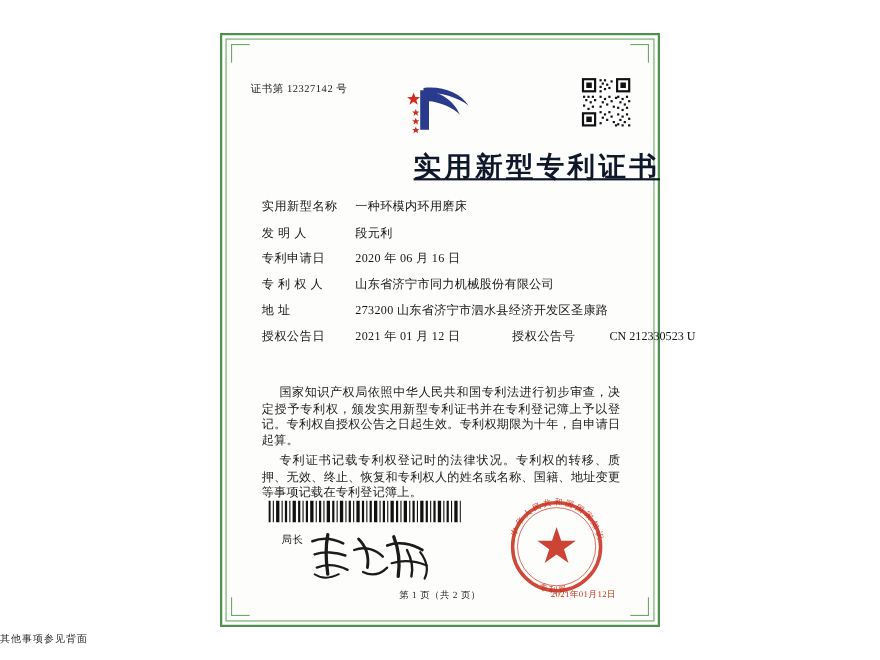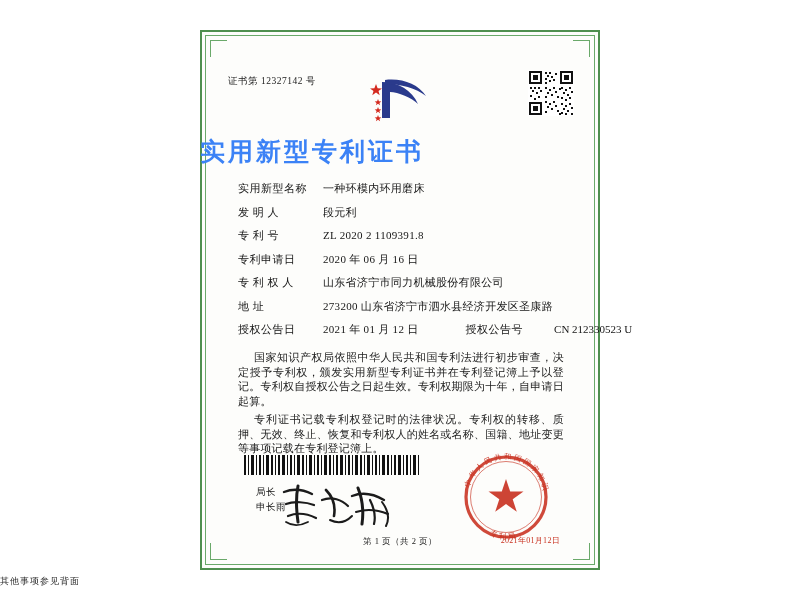--- a/index.html
+++ b/index.html
@@ -74,26 +74,27 @@
     right: 26px;
     top: 40px;
     width: 46px;
     height: 46px;
   }
   .title {
     position: absolute;
     left: 0;
     right: 0;
     top: 105px;
-    text-align: left;
+    text-align: right;
     font-size: 25px;
     font-weight: bold;
     letter-spacing: 3px;
-    color: #3b82f6;
+    color: #0f172a;
     font-family: "Liberation Serif", serif;
+    text-decoration: underline;
   }
   .fields {
     position: absolute;
     left: 38px;
     top: 152px;
     width: 330px;
   }
   .field-row {
     display: flex;
     align-items: flex-start;
@@ -305,24 +306,20 @@
     <div class="fields">
       <div class="field-row">
         <span class="field-label">实用新型名称</span>
         <span class="field-value">一种环模内环用磨床</span>
       </div>
       <div class="field-row">
         <span class="field-label">发 明 人</span>
         <span class="field-value">段元利</span>
       </div>
       <div class="field-row">
-        <span class="field-label">专 利 号</span>
-        <span class="field-value">ZL 2020 2 1109391.8</span>
-      </div>
-      <div class="field-row">
         <span class="field-label">专利申请日</span>
         <span class="field-value">2020 年 06 月 16 日</span>
       </div>
       <div class="field-row">
         <span class="field-label">专 利 权 人</span>
         <span class="field-value">山东省济宁市同力机械股份有限公司</span>
       </div>
       <div class="field-row">
         <span class="field-label">地 址</span>
         <span class="field-value">273200  山东省济宁市泗水县经济开发区圣康路</span>
@@ -388,21 +385,20 @@
           <rect x="162" y="0" width="2" height="20"></rect>
             <rect x="166" y="0" width="1" height="20"></rect>
           <rect x="169" y="0" width="3" height="20"></rect>
             <rect x="174" y="0" width="1" height="20"></rect>
         </g>
       </svg>
     </div>
 
     <div class="sign-area">
       <div class="sign-label">局长</div>
-      <div class="sign-label">申长雨</div>
     </div>
 
     <div class="signature">
       <svg viewBox="0 0 120 48" width="120" height="48" aria-hidden="true">
         <g stroke="#1b1b1b" fill="none" stroke-linecap="round">
           <path d="M6 10 C16 6 26 8 34 12" stroke-width="2.4"></path>
           <path d="M20 4 C18 14 18 26 20 40" stroke-width="3"></path>
           <path d="M8 22 C16 19 28 20 36 23" stroke-width="2.2"></path>
           <path d="M10 34 C20 30 30 32 38 36" stroke-width="2.2"></path>
           <path d="M30 40 C22 44 14 44 8 40" stroke-width="1.8"></path>

